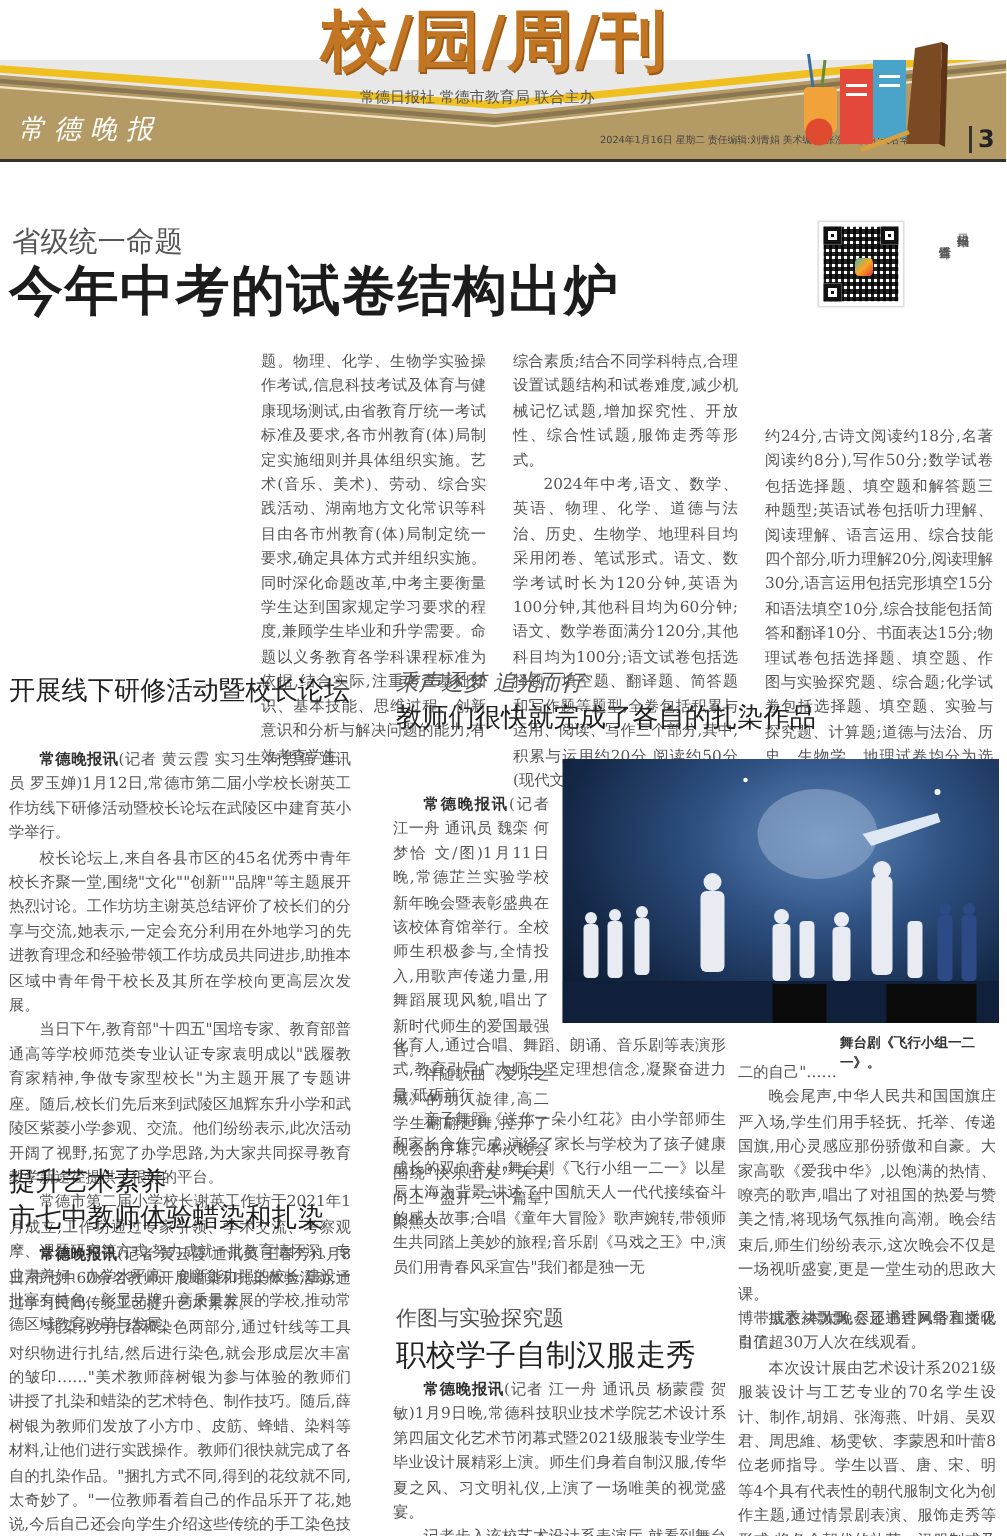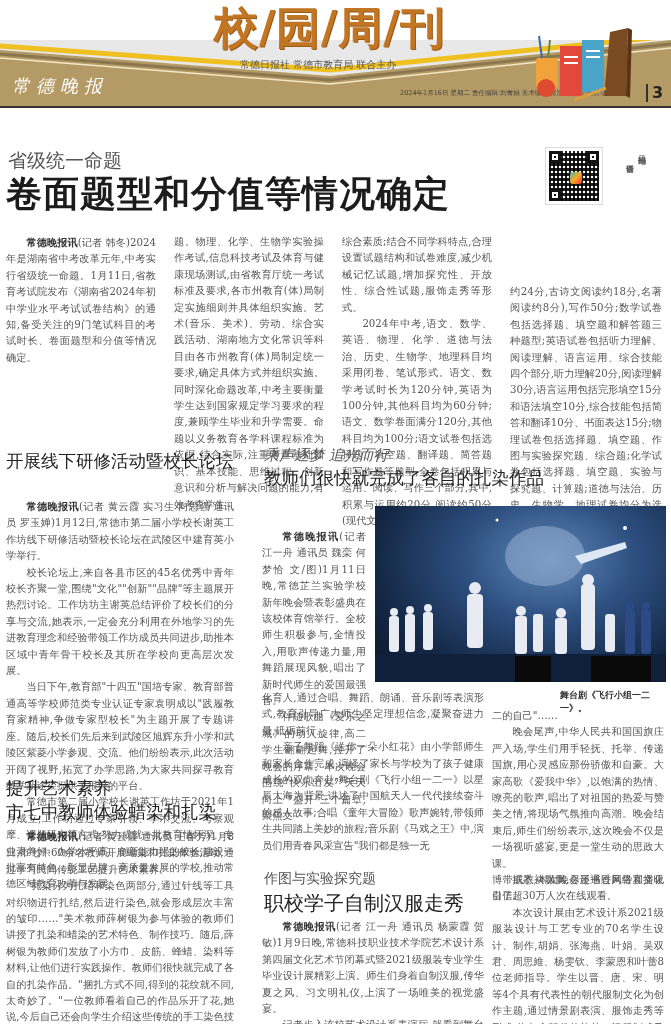--- a/index.html
+++ b/index.html
@@ -69,33 +69,32 @@
     <rect x="56" y="32" width="14" height="2" fill="#fff"></rect>
     <polygon points="74,72 80,8 98,4 96,72" fill="#7a4a22"></polygon>
     <polygon points="96,72 98,4 102,6 100,74" fill="#5a3414"></polygon>
     <line x1="44" y1="76" x2="76" y2="64" stroke="#d9a040" stroke-width="3"></line>
   </svg>
   <div class="mh-rule"></div>
 </header>
 
 <section>
   <div class="abs kicker" style="left:8px; top:148px; font-size:19px;">省级统一命题</div>
-  <h1 class="abs headline" style="left:6px; top:170px; font-size:36px; font-family:'DejaVu Serif',serif; font-weight:bold; letter-spacing:1px;">卷面题型和分值等情况确定</h1>
+  <h1 class="abs headline" style="left:6px; top:170px; font-size:36px; font-family:'DejaVu Serif',serif; font-weight:bold; letter-spacing:1px;">今年中考的试卷结构出炉</h1>
 
   <div class="qr">
     <div class="fin" style="left:0;top:0;"></div>
     <div class="fin" style="right:0;top:0;"></div>
     <div class="fin" style="left:0;bottom:0;"></div>
     <div class="logo"></div>
   </div>
   <div class="qr-caption" style="left:636px; top:150px;">扫描二维码</div>
   <div class="qr-caption" style="left:624px; top:158px;">查看详情</div>
 
   <div class="col" style="left:6px; top:234px; width:150px;">
-    <p class="body-text"><b>常德晚报讯</b><span>(记者 韩冬)2024年是湖南省中考改革元年,中考实行省级统一命题。1月11日,省教育考试院发布《湖南省2024年初中学业水平考试试卷结构》的通知,备受关注的9门笔试科目的考试时长、卷面题型和分值等情况确定。</span></p>
   </div>
   <div class="col" style="left:174px; top:234px; width:150px;">
     <p class="body-text" style="text-indent:0"><span>题。物理、化学、生物学实验操作考试,信息科技考试及体育与健康现场测试,由省教育厅统一考试标准及要求,各市州教育(体)局制定实施细则并具体组织实施。艺术(音乐、美术)、劳动、综合实践活动、湖南地方文化常识等科目由各市州教育(体)局制定统一要求,确定具体方式并组织实施。同时深化命题改革,中考主要衡量学生达到国家规定学习要求的程度,兼顾学生毕业和升学需要。命题以义务教育各学科课程标准为依据,结合实际,注重考查基础知识、基本技能、思维过程、创新意识和分析与解决问题的能力,有效考查学生</span></p>
   </div>
   <div class="col" style="left:342px; top:234px; width:150px;">
     <p class="body-text" style="text-indent:0"><span>综合素质;结合不同学科特点,合理设置试题结构和试卷难度,减少机械记忆试题,增加探究性、开放性、综合性试题,服饰走秀等形式。</span></p>
     <p class="body-text"><span>2024年中考,语文、数学、英语、物理、化学、道德与法治、历史、生物学、地理科目均采用闭卷、笔试形式。语文、数学考试时长为120分钟,英语为100分钟,其他科目均为60分钟;语文、数学卷面满分120分,其他科目均为100分;语文试卷包括选择题、填空题、翻译题、简答题和写作题等题型,全卷包括积累与运用、阅读、写作三个部分,其中,积累与运用约20分,阅读约50分(现代文阅读</span></p>
   </div>
   <div class="col" style="left:510px; top:236px; width:152px;margin-top:48px;">
     <p class="body-text" style="text-indent:0"><span>约24分,古诗文阅读约18分,名著阅读约8分),写作50分;数学试卷包括选择题、填空题和解答题三种题型;英语试卷包括听力理解、阅读理解、语言运用、综合技能四个部分,听力理解20分,阅读理解30分,语言运用包括完形填空15分和语法填空10分,综合技能包括简答和翻译10分、书面表达15分;物理试卷包括选择题、填空题、作图与实验探究题、综合题;化学试卷包括选择题、填空题、实验与探究题、计算题;道德与法治、历史、生物学、地理试卷均分为选择题和非选择题两部分,选择题均为单项选择题。</span></p>

